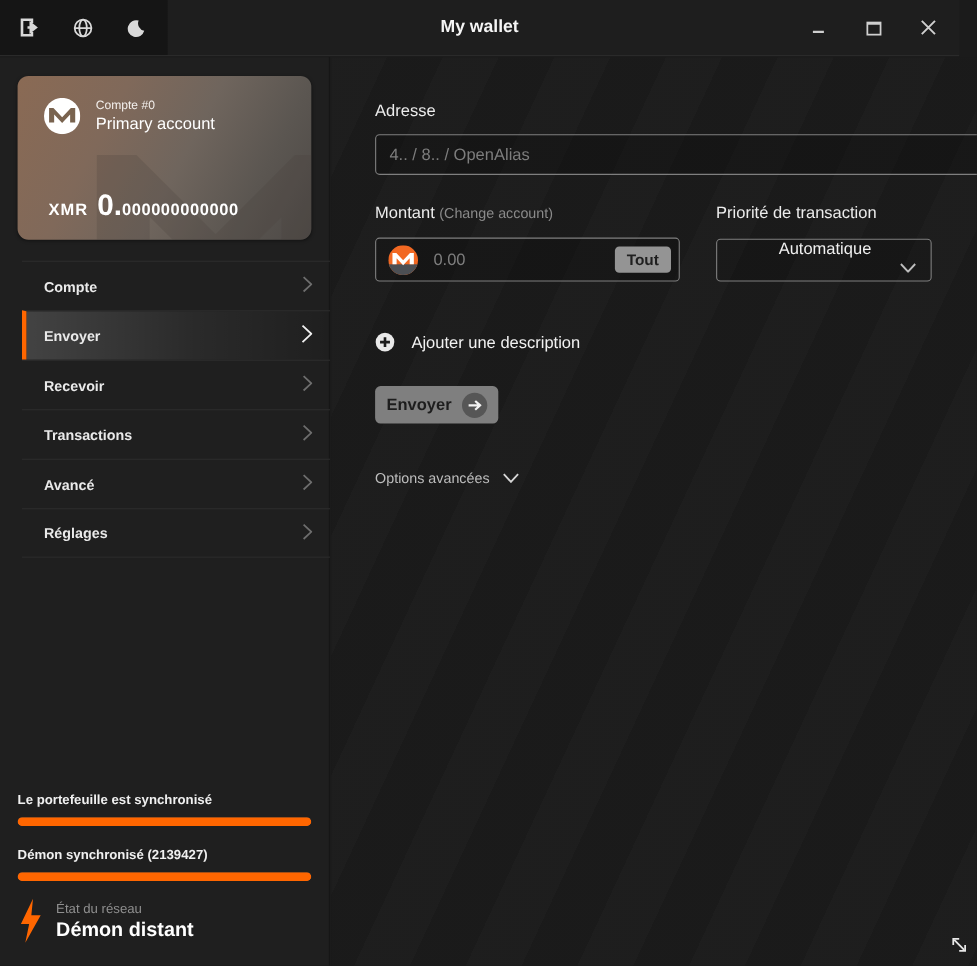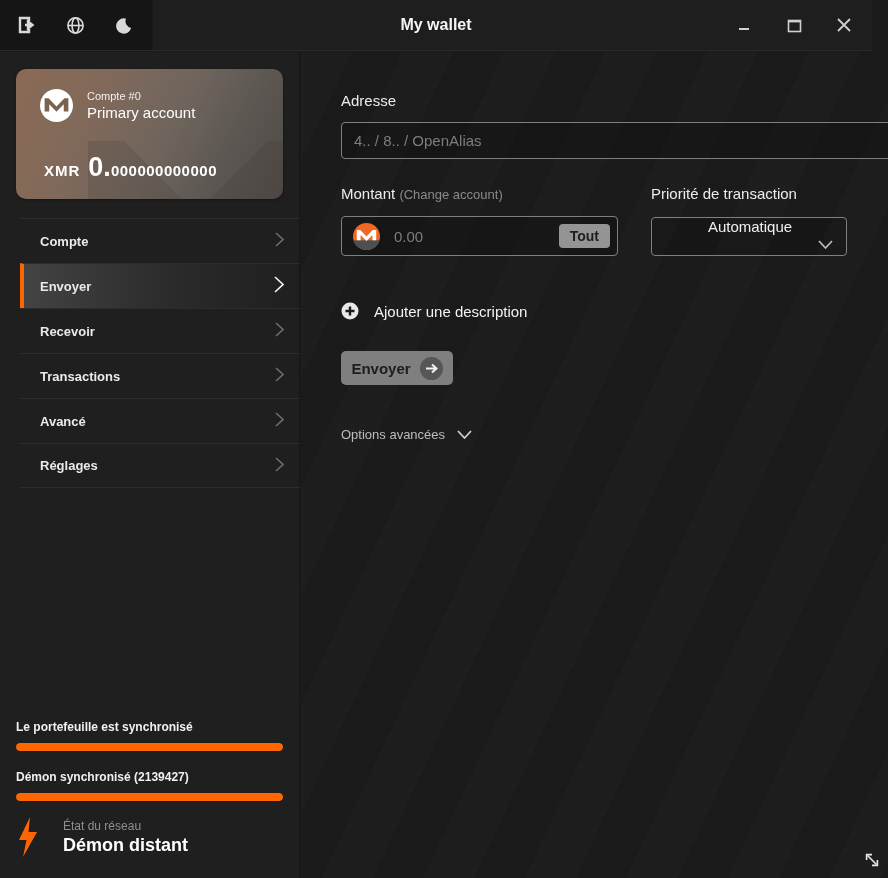--- a/index.html
+++ b/index.html
@@ -28,21 +28,21 @@
   .tb-right { position:absolute; right:10px; display:flex; align-items:center; gap:14px; }
   .win-btn { width:36px; height:30px; display:flex; align-items:center; justify-content:center; cursor:pointer; }
 
   
   .sidebar {
     position:absolute; top:52px; left:0; width:300px; bottom:0;
     background:#1f1f1f; border-right:1px solid #161616;
     display:flex; flex-direction:column;
   }
   .account-card {
-    margin:17px 16px 0 16px; height:130px; border-radius:10px;
+    margin:17px 16px 0 16px; height:149px; border-radius:10px;
     background:linear-gradient(118deg,#8a6a54 0%,#80695a 30%,#6f655d 55%,#5b5651 78%,#4d4946 100%);
     position:relative; overflow:hidden;
     box-shadow:0 1px 3px rgba(0,0,0,.4);
   }
   .card-watermark { position:absolute; right:-28px; top:12px; opacity:.5; }
   .card-top { display:flex; align-items:center; gap:14px; padding:20px 0 0 24px; position:relative; }
   .card-acct-label { font-size:11px; color:#f3efec; }
   .card-acct-name { font-size:15px; color:#ffffff; margin-top:2px; }
   .card-balance { position:absolute; left:28px; bottom:16px; display:flex; align-items:baseline; }
   .bal-cur { font-size:15px; letter-spacing:1px; font-weight:bold; color:#fff; margin-right:8px; }
@@ -64,21 +64,21 @@
   }
   .menu-item.sub { padding-left:30px; }
 
   .sidebar-spacer { flex:1; }
 
   .status { margin:0 16px 14px 16px; }
   .status-label { font-size:12px; font-weight:bold; color:#f0f0f0; }
   .progress { margin-top:9px; height:8px; border-radius:4px; background:#3a3a3a; overflow:hidden; }
   .progress > div { height:100%; background:#ff6600; border-radius:4px; }
   .status-group + .status-group { margin-top:19px; }
-  .network { display:flex; align-items:center; gap:24px; margin:15px 0 6px 2px; }
+  .network { display:flex; align-items:center; gap:12px; margin:15px 0 6px 2px; }
   .net-texts { display:flex; flex-direction:column; }
   .net-label { font-size:12px; color:#8f8f8f; }
   .net-status { font-size:18px; font-weight:bold; color:#fff; margin-top:2px; }
 
   
   .main {
     position:absolute; top:52px; left:301px; right:0; bottom:0;
     background:
       repeating-linear-gradient(115deg, rgba(255,255,255,.012) 0 46px, rgba(0,0,0,.025) 46px 92px),
       #1b1b1b;

